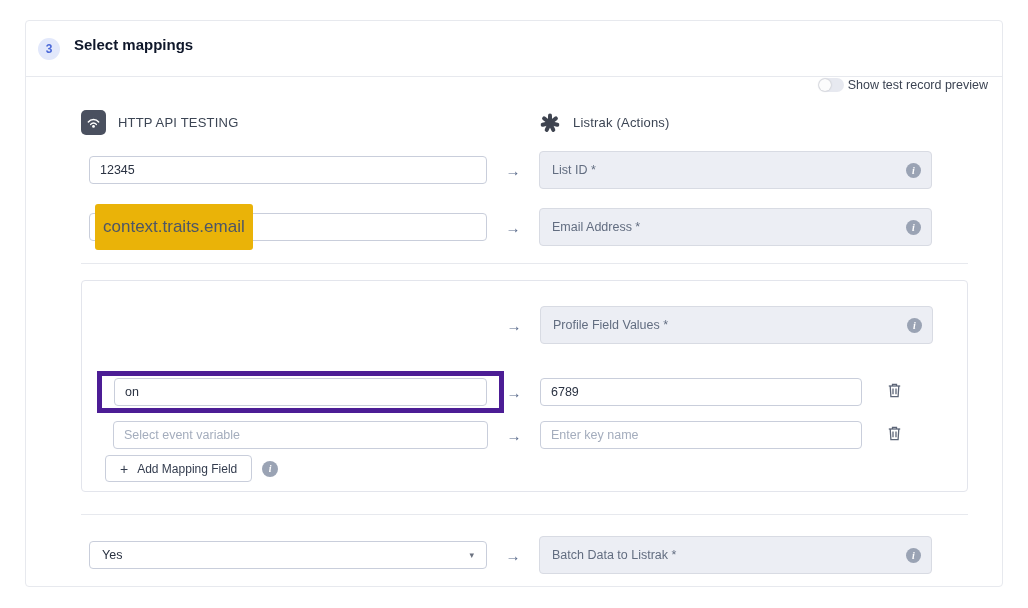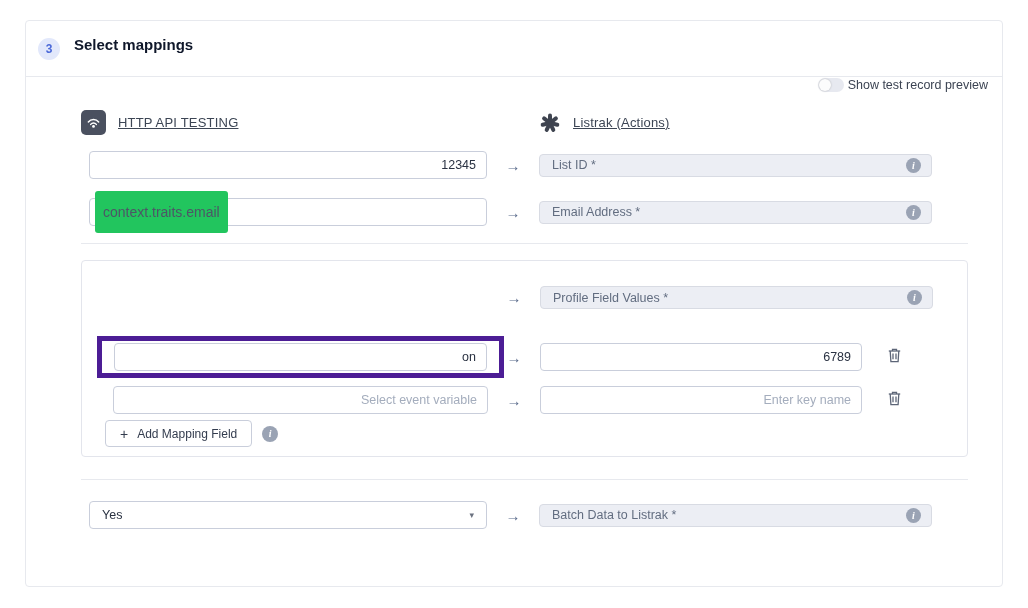--- a/index.html
+++ b/index.html
@@ -30,41 +30,41 @@
   .content { padding: 0 0 0 55px; }
 
   .col-headers { display: flex; align-items: center; margin-top: 33px; }
   .col-src, .col-dst { display: flex; align-items: center; gap: 12px; }
   .col-src { width: 406px; padding-left: 0; }
   .col-gap { width: 52px; }
   .src-icon { width: 25px; height: 25px; border-radius: 5px; background: #4a505f;
     display: flex; align-items: center; justify-content: center; flex: 0 0 auto; }
   .dst-icon { width: 22px; height: 22px; display: flex; align-items: center;
     justify-content: center; flex: 0 0 auto; }
-  .col-label { font-size: 13px; color: #3c4554; letter-spacing: .2px; text-decoration: underline; }
+  .col-label { font-size: 13px; color: #3c4554; letter-spacing: .2px; }
 
   .map-row { display: flex; align-items: center; }
   .cell-left { width: 406px; display: flex; align-items: center; }
   .cell-left .inp { margin-left: 8px; }
   .cell-arrow { width: 52px; text-align: center; color: #5a6b8c; font-size: 15px;
     user-select: none; }
   .cell-right { width: 393px; }
 
   .inp { height: 28px; flex: 1; border: 1px solid #c9cedb; border-radius: 4px;
     background: #fff; font-family: "Liberation Sans", sans-serif;
-    font-size: 12.5px; color: #2a3242; padding: 12px 10px; outline: none; width: 100%; text-align: right; }
+    font-size: 12.5px; color: #2a3242; padding: 12px 10px; outline: none; width: 100%; }
   .inp::placeholder { color: #a4adbd; }
 
   .chip-input { height: 28px; flex: 1; margin-left: 8px; border: 1px solid #c9cedb;
     border-radius: 4px; background: #fff; display: flex; align-items: center;
     padding: 0 5px; }
-  .chip { background: #22c55e; border-radius: 3px; padding: 13px 8px;
-    font-size: 14px; color: #4d5666; }
-
-  .dest-box { height: 23px; background: #eceef4; border: 1px solid #d8dbe3;
+  .chip { background: #eab308; border-radius: 3px; padding: 13px 8px;
+    font-size: 17px; color: #4d5666; }
+
+  .dest-box { height: 38px; background: #eceef4; border: 1px solid #d8dbe3;
     border-radius: 4px; display: flex; align-items: center; padding: 0 10px 0 12px;
     cursor: pointer; }
   .dest-label { font-size: 12.5px; color: #626d80; flex: 1; }
   .info-icon { width: 15px; height: 15px; border-radius: 50%; background: #9aa3b4;
     color: #fff; font-size: 10px; font-weight: 700; display: flex;
     align-items: center; justify-content: center; flex: 0 0 auto;
     font-family: "Liberation Serif", serif; font-style: italic; cursor: pointer; }
 
   .divider { height: 1px; background: #e7e9ee; margin-right: 34px; }
 

